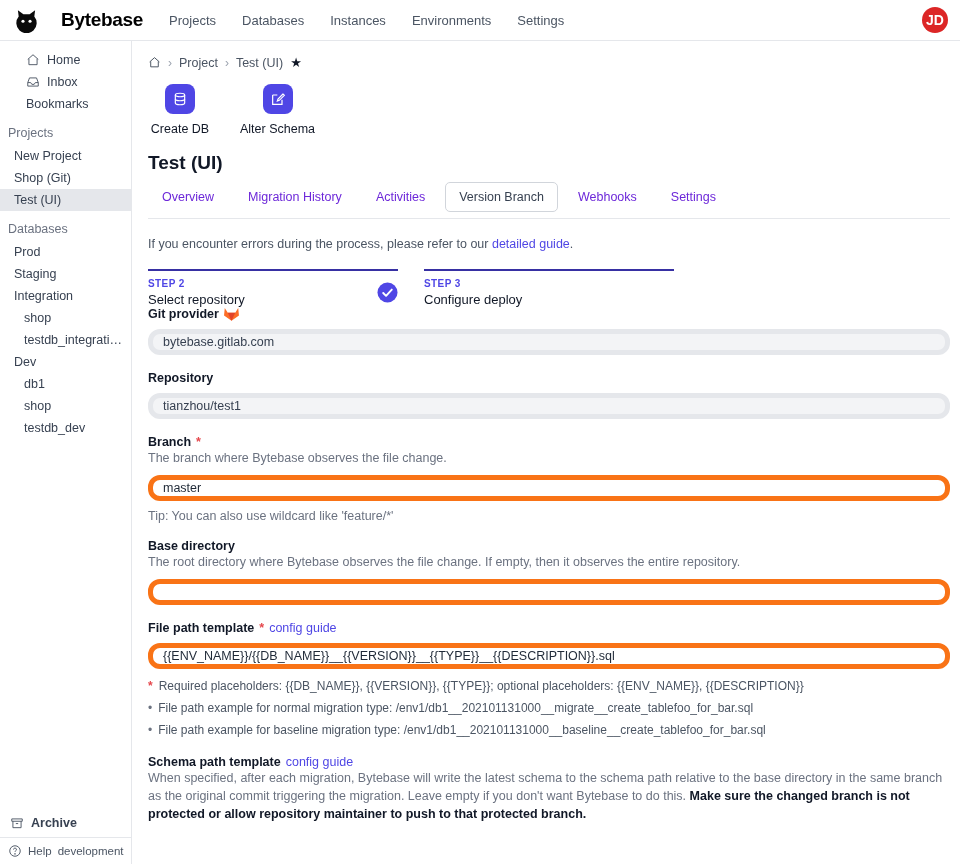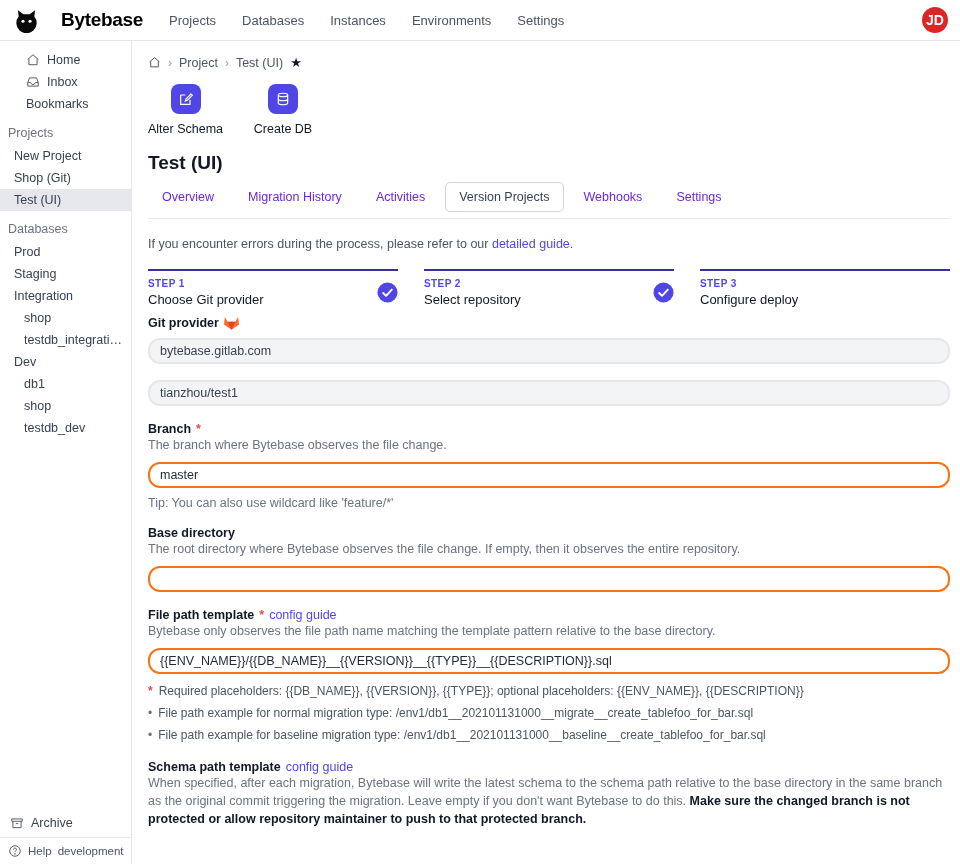--- a/index.html
+++ b/index.html
@@ -18,21 +18,21 @@
   .app { display: flex; height: calc(864px - 41px); }
   
   .sidebar { width: 132px; flex: 0 0 132px; border-right: 1px solid #e5e7eb; display: flex; flex-direction: column; padding-top: 8px; font-size: 12.5px; color: #374151; }
   .s-item { display: flex; align-items: center; gap: 7px; padding: 4px 26px; cursor: pointer; white-space: nowrap; }
   .s-item.active { background: #e5e7eb; }
   .s-head { padding: 5px 8px; margin-top: 6px; color: #6b7280; }
   .s-lvl1 { padding: 4px 8px 4px 14px; cursor: pointer; white-space: nowrap; }
   .s-lvl2 { padding: 4px 8px 4px 24px; cursor: pointer; white-space: nowrap; overflow: hidden; text-overflow: ellipsis; }
   .s-ico { width: 14px; height: 14px; flex: 0 0 14px; stroke: #4b5563; fill: none; stroke-width: 1.6; }
   .s-spacer { flex: 1; }
-  .s-archive { display: flex; align-items: center; gap: 7px; padding: 7px 10px; cursor: pointer; }
+  .s-archive { display: flex; align-items: center; gap: 7px; padding: 7px 10px; cursor: pointer; font-weight: bold; }
   .s-footer { border-top: 1px solid #e5e7eb; display: flex; align-items: center; gap: 6px; padding: 6px 8px; font-size: 11.5px; color: #4b5563; }
   .s-footer .ver { margin-left: auto; color: #4b5563; }
   
   .main { flex: 1; min-width: 0; padding: 14px 10px 0 16px; overflow: hidden; }
   .crumb { display: flex; align-items: center; gap: 7px; font-size: 12.5px; color: #4b5563; }
   .crumb .sep { color: #9ca3af; font-size: 12px; }
   .crumb .star { color: #111827; font-size: 13px; cursor: pointer; }
   .crumb a { cursor: pointer; }
   .quick { display: flex; gap: 28px; margin-top: 14px; }
   .qa { display: flex; flex-direction: column; align-items: center; gap: 8px; cursor: pointer; min-width: 64px; }
@@ -51,21 +51,21 @@
   .step { border-top: 2px solid #3730a3; padding-top: 7px; display: flex; justify-content: space-between; align-items: center; }
   .step-no { font-size: 10px; font-weight: 700; letter-spacing: 0.04em; color: #4f46e5; }
   .step-title { font-size: 13px; color: #111827; margin-top: 3px; }
   .check { width: 21px; height: 21px; flex: 0 0 21px; }
   
   .field { margin-top: 16px; }
   .flabel { display: flex; align-items: center; gap: 5px; font-size: 12.5px; font-weight: 600; color: #111827; }
   .req { color: #e5484d; font-weight: 700; }
   .fdesc { color: #6b7280; line-height: 1.45; }
   .fdesc b { color: #111827; }
-  .inp { display: block; width: 100%; height: 26px; margin-top: 8px; border: 2px solid #f97316; border-radius: 12px; padding: 0 10px; font-size: 12.5px; font-family: "Liberation Sans", sans-serif; color: #1f2937; background: #fff; outline: none; }
+  .inp { display: block; width: 100%; height: 26px; margin-top: 8px; border: 5px solid #f97316; border-radius: 12px; padding: 0 10px; font-size: 12.5px; font-family: "Liberation Sans", sans-serif; color: #1f2937; background: #fff; outline: none; }
   .inp.disabled { background: #f3f4f6; border-color: #e5e7eb; color: #374151; }
   .tip { margin-top: 8px; color: #6b7280; }
   .notes { margin-top: 9px; }
   .note { display: flex; gap: 6px; font-size: 12px; color: #4b5563; margin-top: 5px; line-height: 1.4; }
   .note .m-red { color: #e5484d; font-weight: 700; }
   .note .m-dot { color: #6b7280; }
 </style>
 </head>
 <body>
 
@@ -154,95 +154,88 @@
       <a>Project</a>
       <span class="sep">›</span>
       <a>Test (UI)</a>
       <span class="star">★</span>
     </div>
 
     <div class="quick">
       <div class="qa">
         <span class="qa-ico">
           <svg viewBox="0 0 24 24">
-              <path d="M4 6 H11 M4 6 V20 H18 V13"></path>
-              <path d="M19.5 4.5 L12 12 L11 15 L14 14 L21.5 6.5 Z"></path>
-            </svg>
-        </span>
-        <span class="qa-label">Alter Schema</span>
-      </div>
-      <div class="qa">
-        <span class="qa-ico">
-          <svg viewBox="0 0 24 24">
               <ellipse cx="12" cy="6" rx="7" ry="2.6"></ellipse>
               <path d="M5 6 V18 C5 19.4 8.1 20.6 12 20.6 S19 19.4 19 18 V6"></path>
               <path d="M5 12 C5 13.4 8.1 14.6 12 14.6 S19 13.4 19 12"></path>
             </svg>
         </span>
         <span class="qa-label">Create DB</span>
       </div>
+      <div class="qa">
+        <span class="qa-ico">
+          <svg viewBox="0 0 24 24">
+              <path d="M4 6 H11 M4 6 V20 H18 V13"></path>
+              <path d="M19.5 4.5 L12 12 L11 15 L14 14 L21.5 6.5 Z"></path>
+            </svg>
+        </span>
+        <span class="qa-label">Alter Schema</span>
+      </div>
     </div>
 
     <h1 class="page-title">Test (UI)</h1>
 
     <div class="tabs">
       <div class="tab">Overview</div>
       <div class="tab">Migration History</div>
       <div class="tab">Activities</div>
-      <div class="tab active">Version Projects</div>
+      <div class="tab active">Version Branch</div>
       <div class="tab">Webhooks</div>
       <div class="tab">Settings</div>
     </div>
 
     <div class="intro">
       <span>If you encounter errors during the process, please refer to our</span>
       <a class="link">detailed guide</a><span>.</span>
     </div>
 
     <div class="steps">
       <div class="step">
         <div>
-          <div class="step-no">STEP 1</div>
-          <div class="step-title">Choose Git provider</div>
+          <div class="step-no">STEP 2</div>
+          <div class="step-title">Select repository</div>
         </div>
         <svg class="check" viewBox="0 0 22 22">
             <circle cx="11" cy="11" r="10.5" fill="#4f46e5"></circle>
             <path d="M6.5 11.5 L9.5 14.5 L15.5 8" stroke="#fff" stroke-width="2" fill="none" stroke-linecap="round" stroke-linejoin="round"></path>
           </svg>
       </div>
       <div class="step">
         <div>
-          <div class="step-no">STEP 2</div>
-          <div class="step-title">Select repository</div>
-        </div>
-        <svg class="check" viewBox="0 0 22 22">
-            <circle cx="11" cy="11" r="10.5" fill="#4f46e5"></circle>
-            <path d="M6.5 11.5 L9.5 14.5 L15.5 8" stroke="#fff" stroke-width="2" fill="none" stroke-linecap="round" stroke-linejoin="round"></path>
-          </svg>
-      </div>
-      <div class="step">
-        <div>
           <div class="step-no">STEP 3</div>
           <div class="step-title">Configure deploy</div>
         </div>
       </div>
     </div>
 
-    <div class="field" style="margin-top:9px;">
+    <div class="field" style="margin-top:0;">
       <div class="flabel">
         <span>Git provider</span>
         <svg width="15" height="14" viewBox="0 0 16 15">
             <path d="M0.8 1 L4 6.2 L12 6.2 L15.2 1 L16 9 L8 14.6 L0 9 Z" fill="#fc6d26"></path>
             <path d="M4 6.2 L8 14.6 L12 6.2 Z" fill="#e24329"></path>
           </svg>
       </div>
       <input class="inp disabled" readonly="" value="bytebase.gitlab.com" style="">
     </div>
 
     <div class="field">
+      <div class="flabel">
+          <span>Repository</span>
+        </div>
       <input class="inp disabled" readonly="" value="tianzhou/test1" style="">
     </div>
 
     <div class="field">
       <div class="flabel">
         <span>Branch</span>
         <span class="req">*</span>
       </div>
       <div class="fdesc">The branch where Bytebase observes the file change.</div>
       <input class="inp" value="master" style="">
@@ -256,21 +249,20 @@
       <div class="fdesc">The root directory where Bytebase observes the file change. If empty, then it observes the entire repository.</div>
       <input class="inp" value="" style="">
     </div>
 
     <div class="field">
       <div class="flabel">
         <span>File path template</span>
         <span class="req">*</span>
         <a class="link" style="font-weight:400;">config guide</a>
       </div>
-      <div class="fdesc">Bytebase only observes the file path name matching the template pattern relative to the base directory.</div>
       <input class="inp" value="{{ENV_NAME}}/{{DB_NAME}}__{{VERSION}}__{{TYPE}}__{{DESCRIPTION}}.sql" style="">
       <div class="notes">
         <div class="note">
           <span class="m-red">*</span>
           <span>Required placeholders: {{DB_NAME}}, {{VERSION}}, {{TYPE}}; optional placeholders: {{ENV_NAME}}, {{DESCRIPTION}}</span>
         </div>
         <div class="note">
           <span class="m-dot">•</span>
           <span>File path example for normal migration type: /env1/db1__202101131000__migrate__create_tablefoo_for_bar.sql</span>
         </div>

